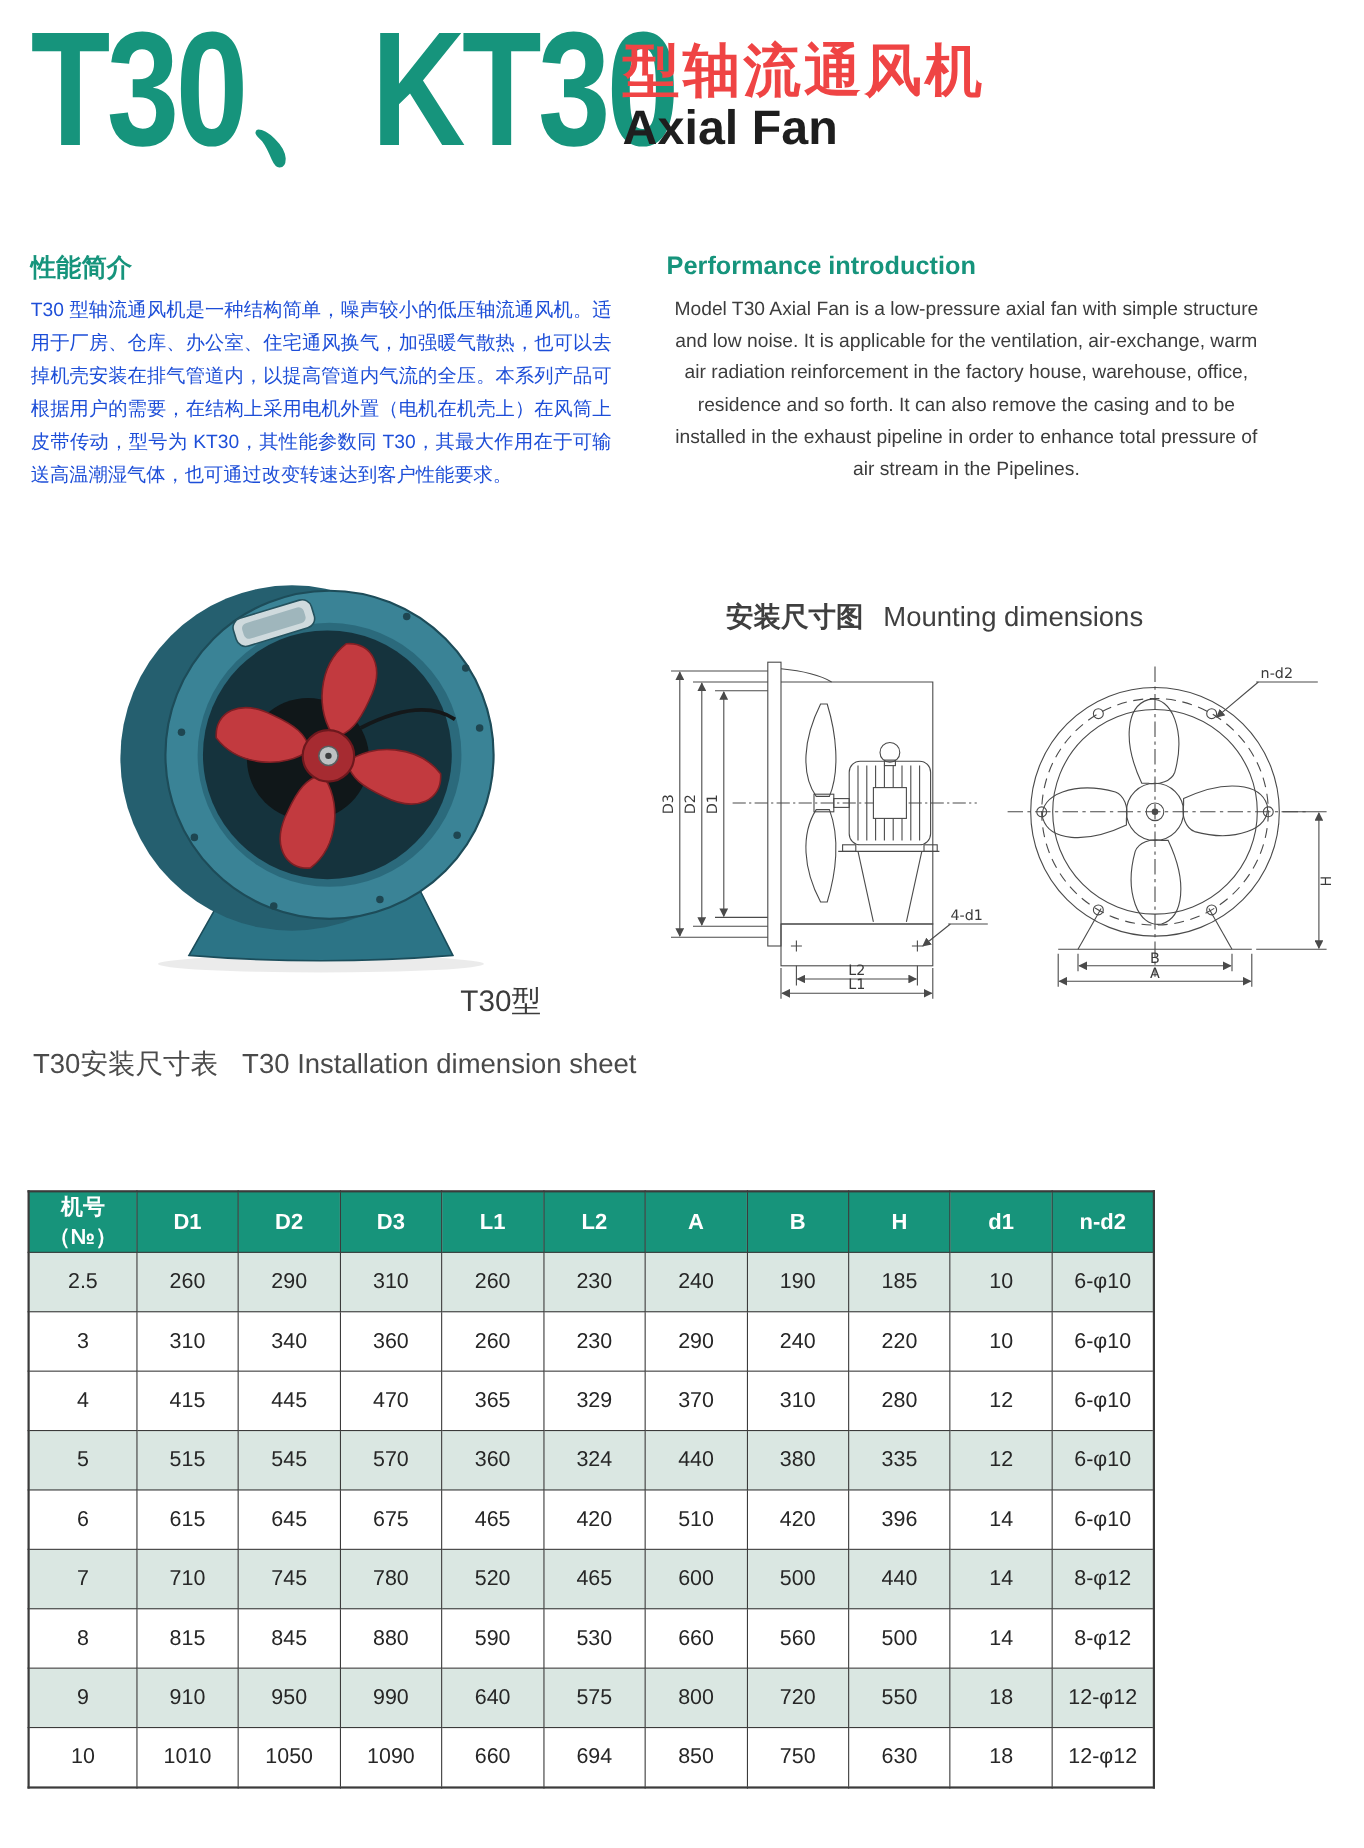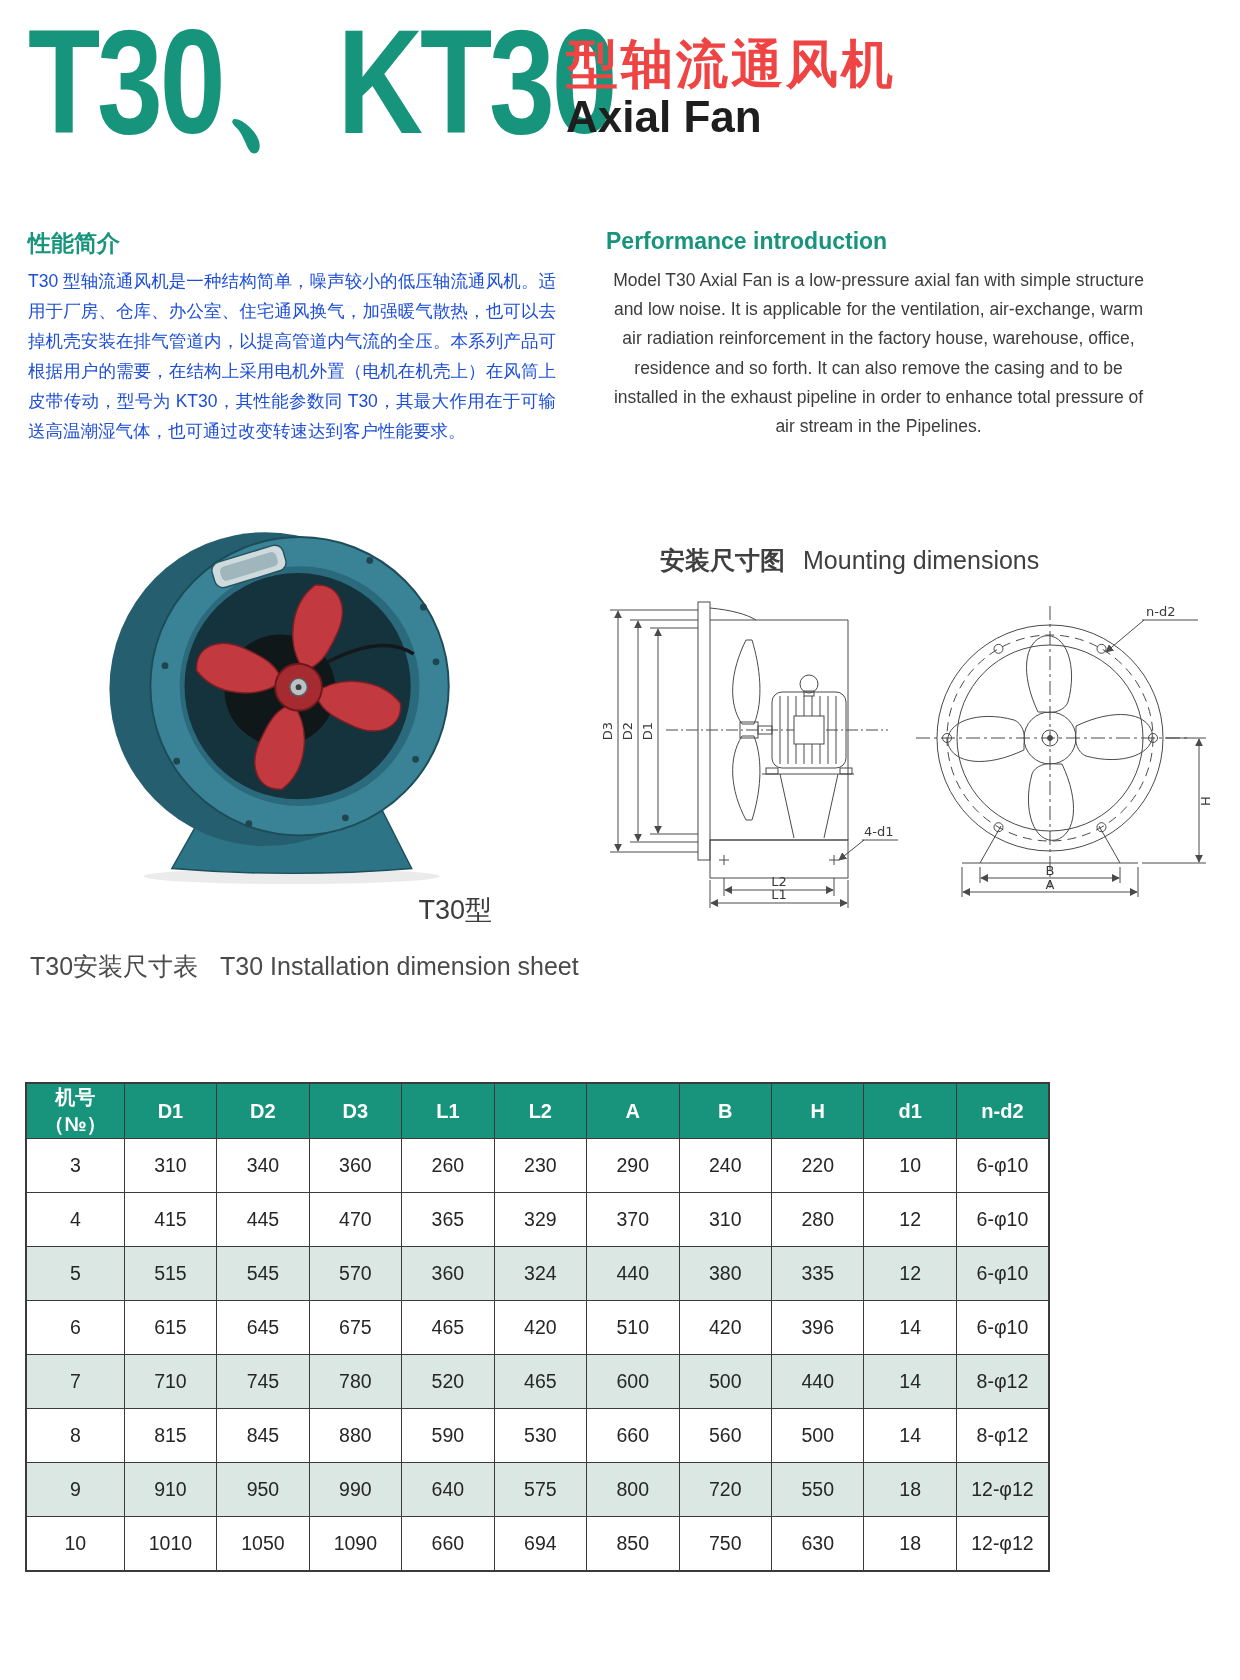--- a/index.html
+++ b/index.html
@@ -285,20 +285,33 @@
           <th>L1</th>
           <th>L2</th>
           <th>A</th>
           <th>B</th>
           <th>H</th>
           <th>d1</th>
           <th>n-d2</th>
         </tr>
     </thead>
     <tbody>
+        <tr class="shade">
+          <td>2.5</td>
+          <td>260</td>
+          <td>290</td>
+          <td>310</td>
+          <td>260</td>
+          <td>230</td>
+          <td>240</td>
+          <td>190</td>
+          <td>185</td>
+          <td>10</td>
+          <td>6-φ10</td>
+        </tr>
         <tr>
           <td>3</td>
           <td>310</td>
           <td>340</td>
           <td>360</td>
           <td>260</td>
           <td>230</td>
           <td>290</td>
           <td>240</td>
           <td>220</td>

